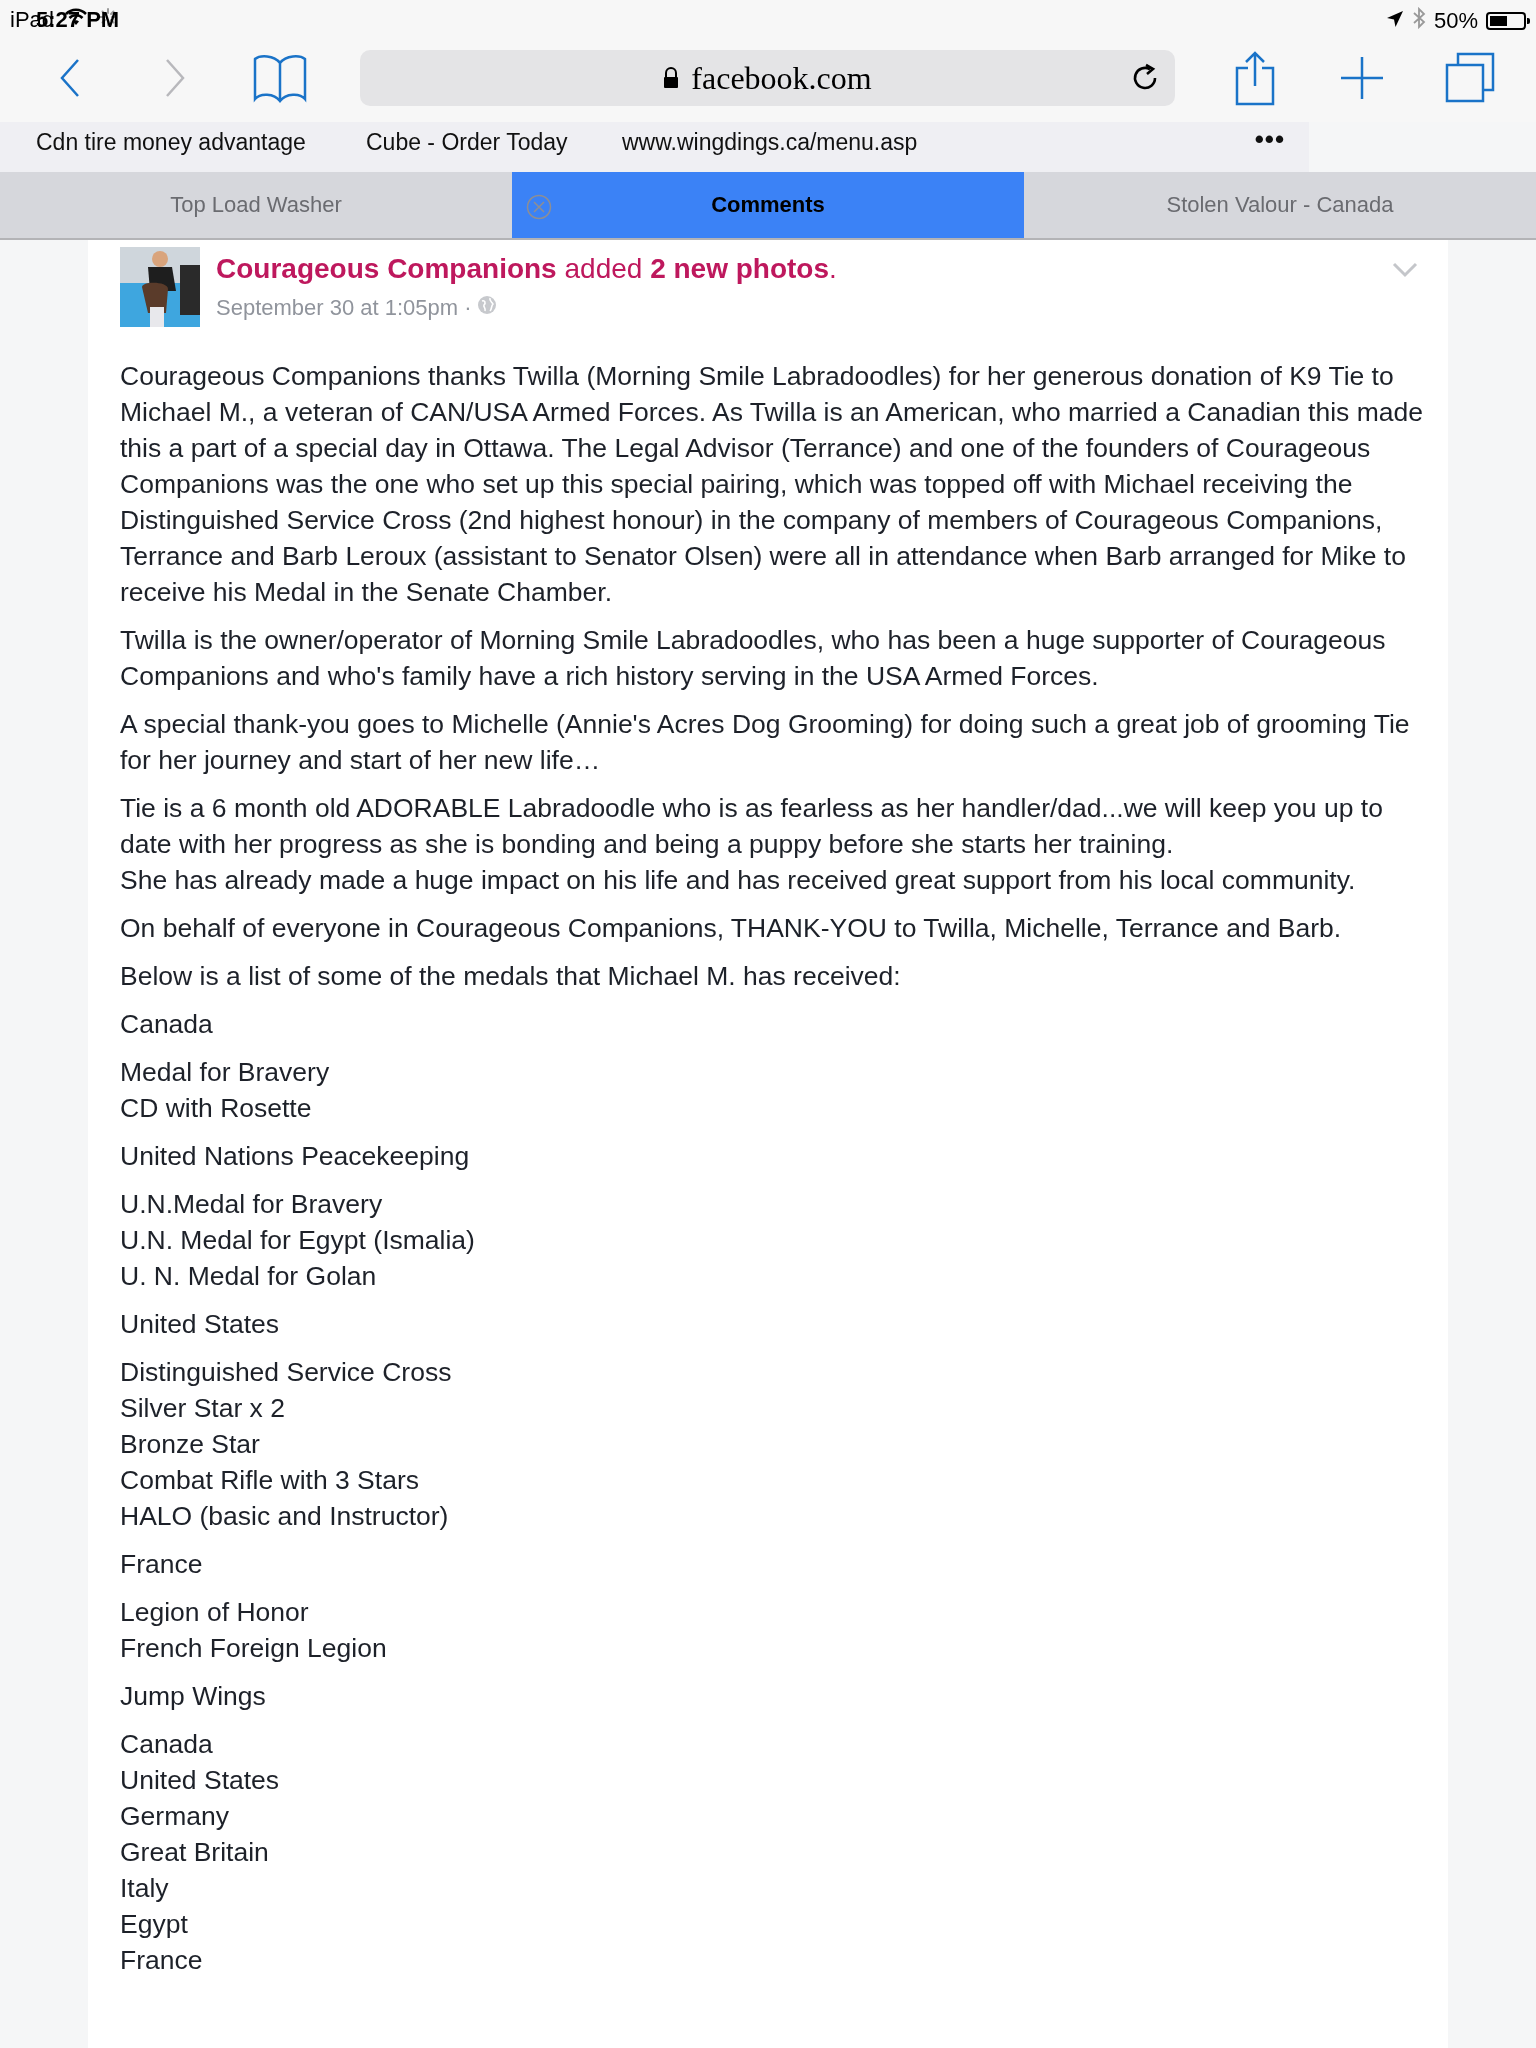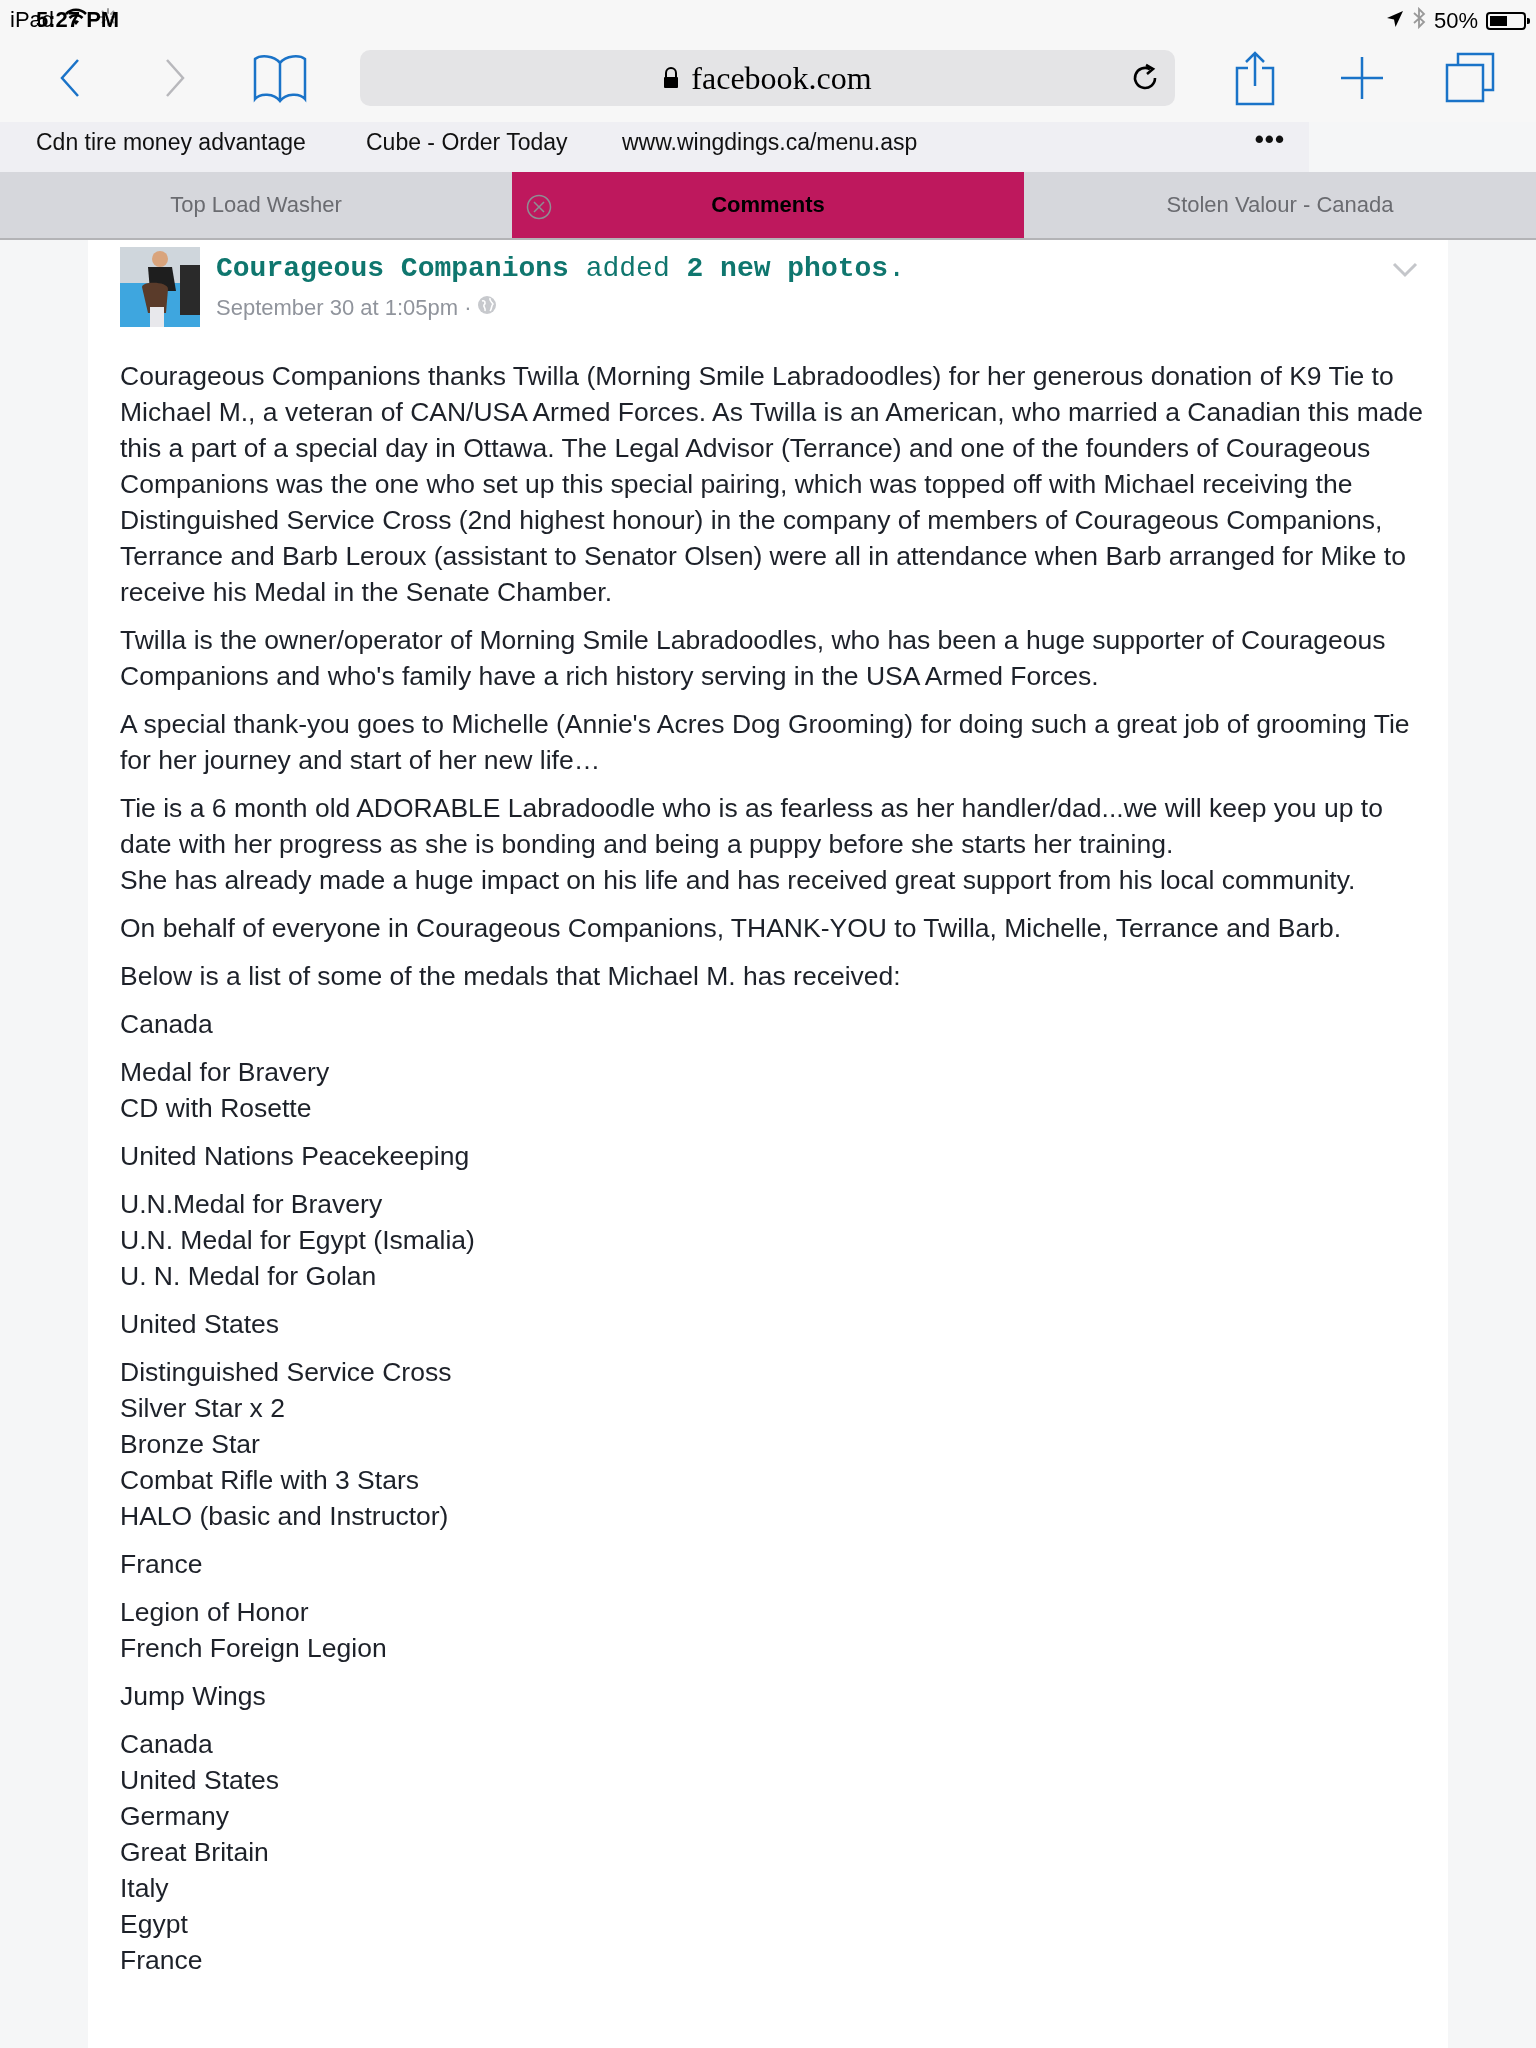--- a/index.html
+++ b/index.html
@@ -32,29 +32,29 @@
   .urlbar .lock { margin-right: 12px; }
   .reload { position: absolute; right: 14px; top: 12px; }
 
   .bookmarks { position: absolute; left: 0; top: 122px; width: 1309px; height: 50px; background: #efeff3; font-size: 23px; color: #111; }
   .bm { position: absolute; top: 7px; }
   .bm-more { position: absolute; right: 24px; top: 2px; font-size: 26px; font-weight: bold; letter-spacing: 1px; }
 
   .tabbar { position: absolute; left: 0; top: 172px; width: 1536px; height: 66px; border-bottom: 2px solid #b3b3b6; }
   .tab { position: absolute; top: 0; height: 66px; display: flex; align-items: center; justify-content: center; font-size: 22px; }
   .tab.inactive { background: #d6d7dc; color: #6a6b70; }
-  .tab.active { background: #be185d; color: #000; font-weight: bold; }
+  .tab.active { background: #3b82f6; color: #000; font-weight: bold; }
   .tab-close { position: absolute; left: 14px; top: 22px; }
 
   .card { position: absolute; left: 88px; top: 240px; width: 1360px; height: 1808px; background: #fff; }
   .avatar {
     position: absolute; left: 32px; top: 7px; width: 80px; height: 80px; overflow: hidden;
     background: linear-gradient(180deg, #d7dde3 0%, #c8cfd6 45%, #3fa8e0 46%, #41a4d9 100%);
   }
-  .post-head { position: absolute; left: 128px; top: 13px; font-size: 28px; color: #0f766e; white-space: nowrap; font-family: Liberation Mono, monospace; }
+  .post-head { position: absolute; left: 128px; top: 13px; font-size: 28px; color: #be185d; white-space: nowrap; }
   .post-head b { font-weight: bold; }
   .post-meta { position: absolute; left: 128px; top: 55px; font-size: 22px; color: #90949c; display: flex; align-items: center; gap: 6px; }
   .chevron { position: absolute; right: 30px; top: 22px; }
 
   .body { position: absolute; left: 32px; top: 118px; width: 1310px; font-size: 26.5px; line-height: 36px; color: #1d2129; }
   .body p { margin: 0 0 12px 0; }
   .body .group { margin: 0 0 12px 0; }
   .body .group div { line-height: 36px; }
 </style>
 </head>

